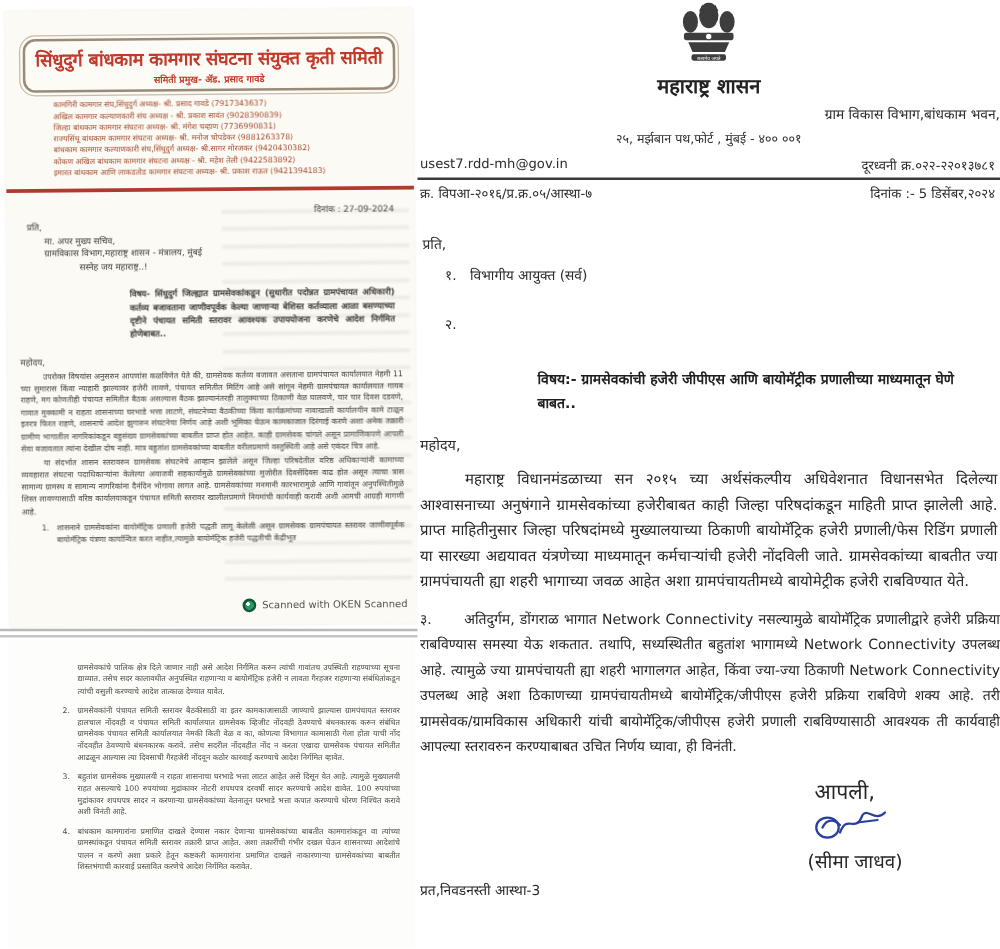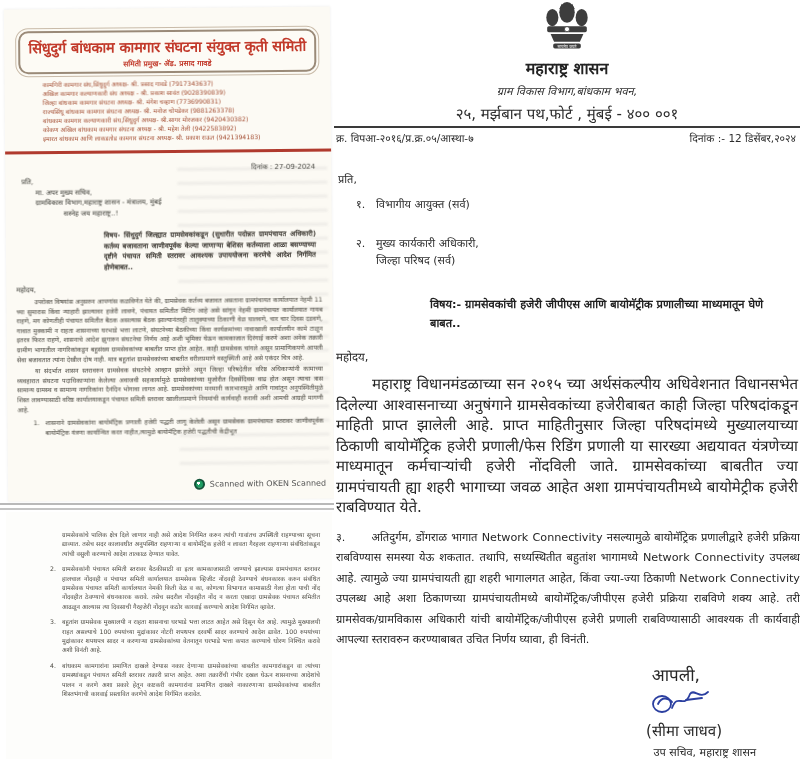--- a/index.html
+++ b/index.html
@@ -78,35 +78,35 @@
     margin:18px 12px 0 56px; font-size:6.2px; line-height:9.4px;
     color:#4c4a42; text-align:justify; filter:blur(.35px);
   }
   .p2-item { display:flex; margin:6px 12px 0 44px; font-size:6.2px; line-height:9.4px; color:#4c4a42; text-align:justify; filter:blur(.35px); }
   .p2-item .num { flex:0 0 12px; }
   
   .right-page { position:absolute; left:334px; top:0; width:466px; height:759px; background:#fff; }
   .emblem-wrap { text-align:center; margin-top:2px; }
   .emblem { display:inline-block; }
   .r-org { text-align:center; font-size:16px; font-weight:bold; color:#222; margin-top:1px; }
-  .r-dept { text-align:center; font-size:11px; color:#2c2c2c; margin-top:4px;font-style:italic; }
-  .r-addr { text-align:center; font-size:15px; color:#2c2c2c; margin-top:5px; }
+  .r-dept { text-align:right; font-size:11px; color:#2c2c2c; margin-top:4px; }
+  .r-addr { text-align:center; font-size:10px; color:#2c2c2c; margin-top:5px; }
   .r-contact { display:flex; justify-content:space-between; font-size:10.5px; margin:8px 4px 0 2px; color:#2c2c2c; }
   .r-hr { height:2px; background:#3a3a3a; margin:3px 0 0 0; }
   .r-refrow { display:flex; justify-content:space-between; font-size:10.5px; margin:3px 4px 0 2px; color:#2c2c2c; }
   .r-to { margin:26px 0 0 4px; font-size:11px; color:#2c2c2c; }
   .r-to-item { display:flex; margin:10px 0 0 22px; font-size:11px; line-height:17px; color:#2c2c2c; }
   .r-to-item .num { flex:0 0 20px; }
   .r-to-item.second { margin-top:22px; }
   .r-subject {
     margin:26px 30px 0 96px; font-size:11.2px; font-weight:bold; color:#1f1f1f; line-height:19px;
   }
   .r-salut { margin:16px 0 0 2px; font-size:11.5px; color:#2c2c2c; }
   .r-para {
-    margin:10px 2px 0 2px; font-size:15px; line-height:20.5px;
+    margin:10px 2px 0 2px; font-size:12px; line-height:20.5px;
     color:#262626; text-align:justify;
   }
   .r-para.first span { }
   .r-para.first { text-indent:36px; }
   .r-para3 { display:block; margin:10px 0 0 2px; font-size:11.2px; line-height:20.5px; color:#262626; text-align:justify; }
   .r-para3 .num { margin-right:26px; }
   .r-close { text-align:right; margin:12px 100px 0 0; font-size:17px; color:#262626; }
   .sig { text-align:right; margin:0 86px 0 0; height:34px; }
   .r-signer { text-align:right; margin:0 78px 0 0; font-size:15px; color:#262626; }
   .r-signer-title { text-align:right; margin:4px 44px 0 0; font-size:11px; color:#262626; }
@@ -208,34 +208,37 @@
       <circle cx="30" cy="31.5" r="3" fill="#ffffff"></circle>
       <circle cx="30" cy="31.5" r="3" fill="none" stroke="#3d3d3d" stroke-width="1"></circle>
       <text x="30" y="53.4" text-anchor="middle" font-size="4.5" fill="#ffffff">सत्यमेव जयते</text>
     </svg>
   </div>
 
   <div class="r-org">महाराष्ट्र शासन</div>
   <div class="r-dept">ग्राम विकास विभाग,बांधकाम भवन,</div>
   <div class="r-addr">२५, मर्झबान पथ,फोर्ट , मुंबई - ४०० ००१</div>
 
+  <div class="r-contact">
+    <span>usest7.rdd-mh@gov.in</span>
+    <span>दूरध्वनी क्र.०२२-२२०१३७८१</span>
+  </div>
   <div class="r-hr"></div>
   <div class="r-refrow">
     <span>क्र. विपआ-२०१६/प्र.क्र.०५/आस्था-७</span>
-    <span>दिनांक :- 12 डिसेंबर,२०२४</span>
+    <span>दिनांक :- 5 डिसेंबर,२०२४</span>
   </div>
 
   <div class="r-to">प्रति,</div>
   <div class="r-to-item">
     <span class="num">१.</span>
     <span>विभागीय आयुक्त (सर्व)</span>
   </div>
   <div class="r-to-item second">
     <span class="num">२.</span>
-    <span><span>मुख्य कार्यकारी अधिकारी,</span><br><span>जिल्हा परिषद (सर्व)</span></span>
   </div>
 
   <div class="r-subject">विषय:- ग्रामसेवकांची हजेरी जीपीएस आणि बायोमॅट्रीक प्रणालीच्या माध्यमातून घेणे बाबत..</div>
 
   <div class="r-salut">महोदय,</div>
 
   <p class="r-para first"><span>महाराष्ट्र विधानमंडळाच्या सन २०१५ च्या अर्थसंकल्पीय अधिवेशनात विधानसभेत दिलेल्या आश्वासनाच्या अनुषंगाने ग्रामसेवकांच्या हजेरीबाबत काही जिल्हा परिषदांकडून माहिती प्राप्त झालेली आहे. प्राप्त माहितीनुसार जिल्हा परिषदांमध्ये मुख्यालयाच्या ठिकाणी बायोमॅट्रिक हजेरी प्रणाली/फेस रिडिंग प्रणाली या सारख्या अद्ययावत यंत्रणेच्या माध्यमातून कर्मचाऱ्यांची हजेरी नोंदविली जाते. ग्रामसेवकांच्या बाबतीत ज्या ग्रामपंचायती ह्या शहरी भागाच्या जवळ आहेत अशा ग्रामपंचायतीमध्ये बायोमेट्रीक हजेरी राबविण्यात येते.</span></p>
 
   <p class="r-para3">
     <span class="num">३.</span><span>अतिदुर्गम, डोंगराळ भागात Network Connectivity नसल्यामुळे बायोमॅट्रिक प्रणालीद्वारे हजेरी प्रक्रिया राबविण्यास समस्या येऊ शकतात. तथापि, सध्यस्थितीत बहुतांश भागामध्ये Network Connectivity उपलब्ध आहे. त्यामुळे ज्या ग्रामपंचायती ह्या शहरी भागालगत आहेत, किंवा ज्या-ज्या ठिकाणी Network Connectivity उपलब्ध आहे अशा ठिकाणच्या ग्रामपंचायतीमध्ये बायोमॅट्रिक/जीपीएस हजेरी प्रक्रिया राबविणे शक्य आहे. तरी ग्रामसेवक/ग्रामविकास अधिकारी यांची बायोमॅट्रिक/जीपीएस हजेरी  प्रणाली राबविण्यासाठी आवश्यक ती कार्यवाही आपल्या स्तरावरुन करण्याबाबत उचित निर्णय घ्यावा, ही विनंती.</span>
@@ -248,17 +251,16 @@
       <g fill="none" stroke="#2b3fa0" stroke-width="1.8" stroke-linecap="round">
         <ellipse cx="12" cy="18" rx="9" ry="8"></ellipse>
         <path d="M8 18 C12 10, 18 12, 22 16"></path>
         <path d="M22 22 C28 6, 34 24, 40 8 C44 2, 50 14, 58 6"></path>
         <path d="M36 14 L52 12"></path>
       </g>
     </svg>
   </div>
 
   <div class="r-signer">(सीमा जाधव)</div>
-  <div class="r-signer-title">उप सचिव, महाराष्ट्र शासन</div>
 
   <div class="r-copy">प्रत,निवडनस्ती आस्था-3</div>
 
 </div>
 
 </body></html>

